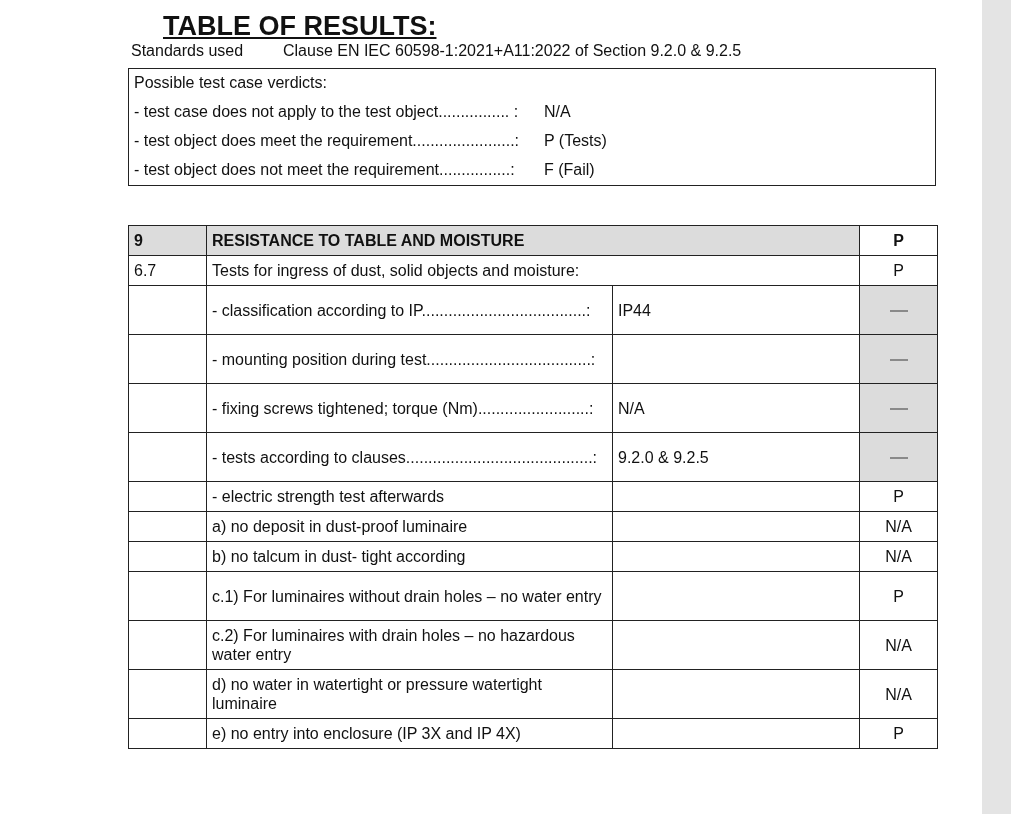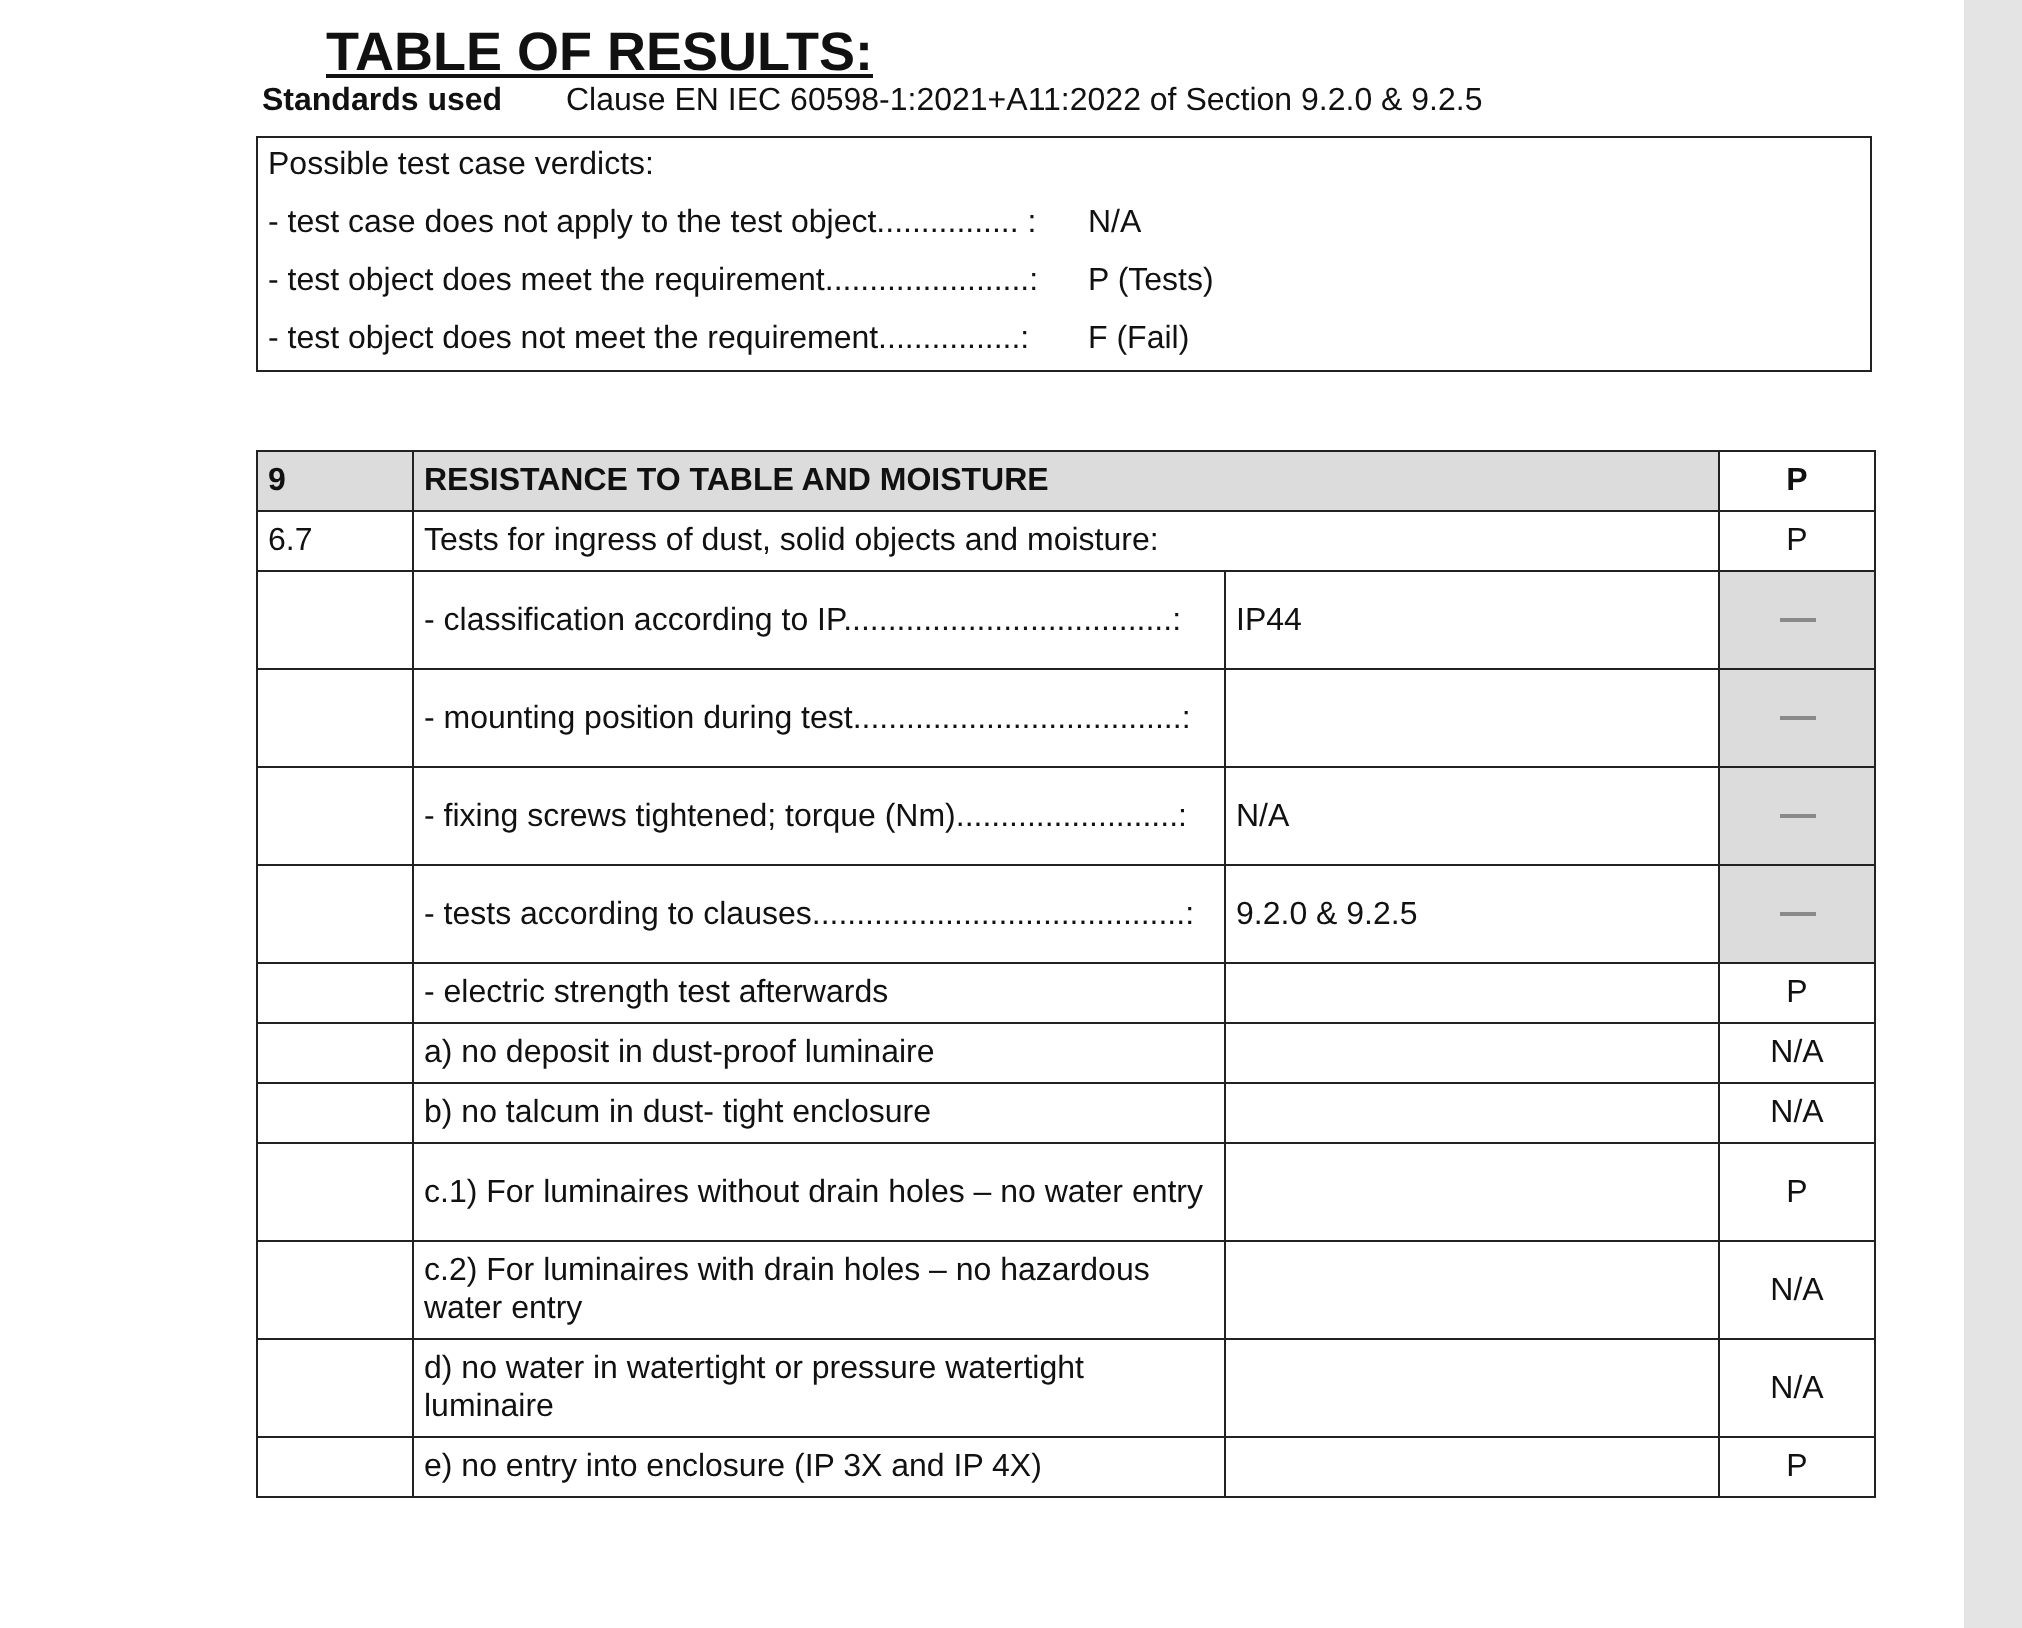--- a/index.html
+++ b/index.html
@@ -15,21 +15,21 @@
   }
   .title {
     position: absolute; left: 131px; top: 11px;
     font-size: 27px; font-weight: bold; text-decoration: underline;
     letter-spacing: 0px;
     margin-left: 32px;
   }
   .standards {
     position: absolute; left: 131px; top: 42px; font-size: 16px;
   }
-  .standards .label { font-weight: bold; display: inline-block; width: 152px; }
+  .standards .label { font-weight: normal; display: inline-block; width: 152px; }
   .verdicts {
     position: absolute; left: 128px; top: 68px; width: 806px; height: 116px;
     border: 1px solid #222; box-sizing: content-box; text-align: center;
   }
   .verdicts .line { position: absolute; left: 5px; font-size: 16px; white-space: nowrap; }
   .verdicts .val { position: absolute; left: 415px; font-size: 16px; }
   table.results {
     position: absolute; left: 128px; top: 225px;
     border-collapse: collapse; width: 809px; table-layout: fixed;
     font-size: 16px;
@@ -120,21 +120,21 @@
         <td class="verdict">P</td>
       </tr>
       <tr class="h30">
         <td></td>
         <td>a) no deposit in dust-proof luminaire</td>
         <td></td>
         <td class="verdict">N/A</td>
       </tr>
       <tr class="h30">
         <td></td>
-        <td>b) no talcum in dust- tight enclosure</td>
+        <td>b) no talcum in dust- tight according</td>
         <td></td>
         <td class="verdict">N/A</td>
       </tr>
       <tr class="h49">
         <td></td>
         <td>c.1) For luminaires without drain holes – no water entry</td>
         <td></td>
         <td class="verdict">P</td>
       </tr>
       <tr class="h49">

